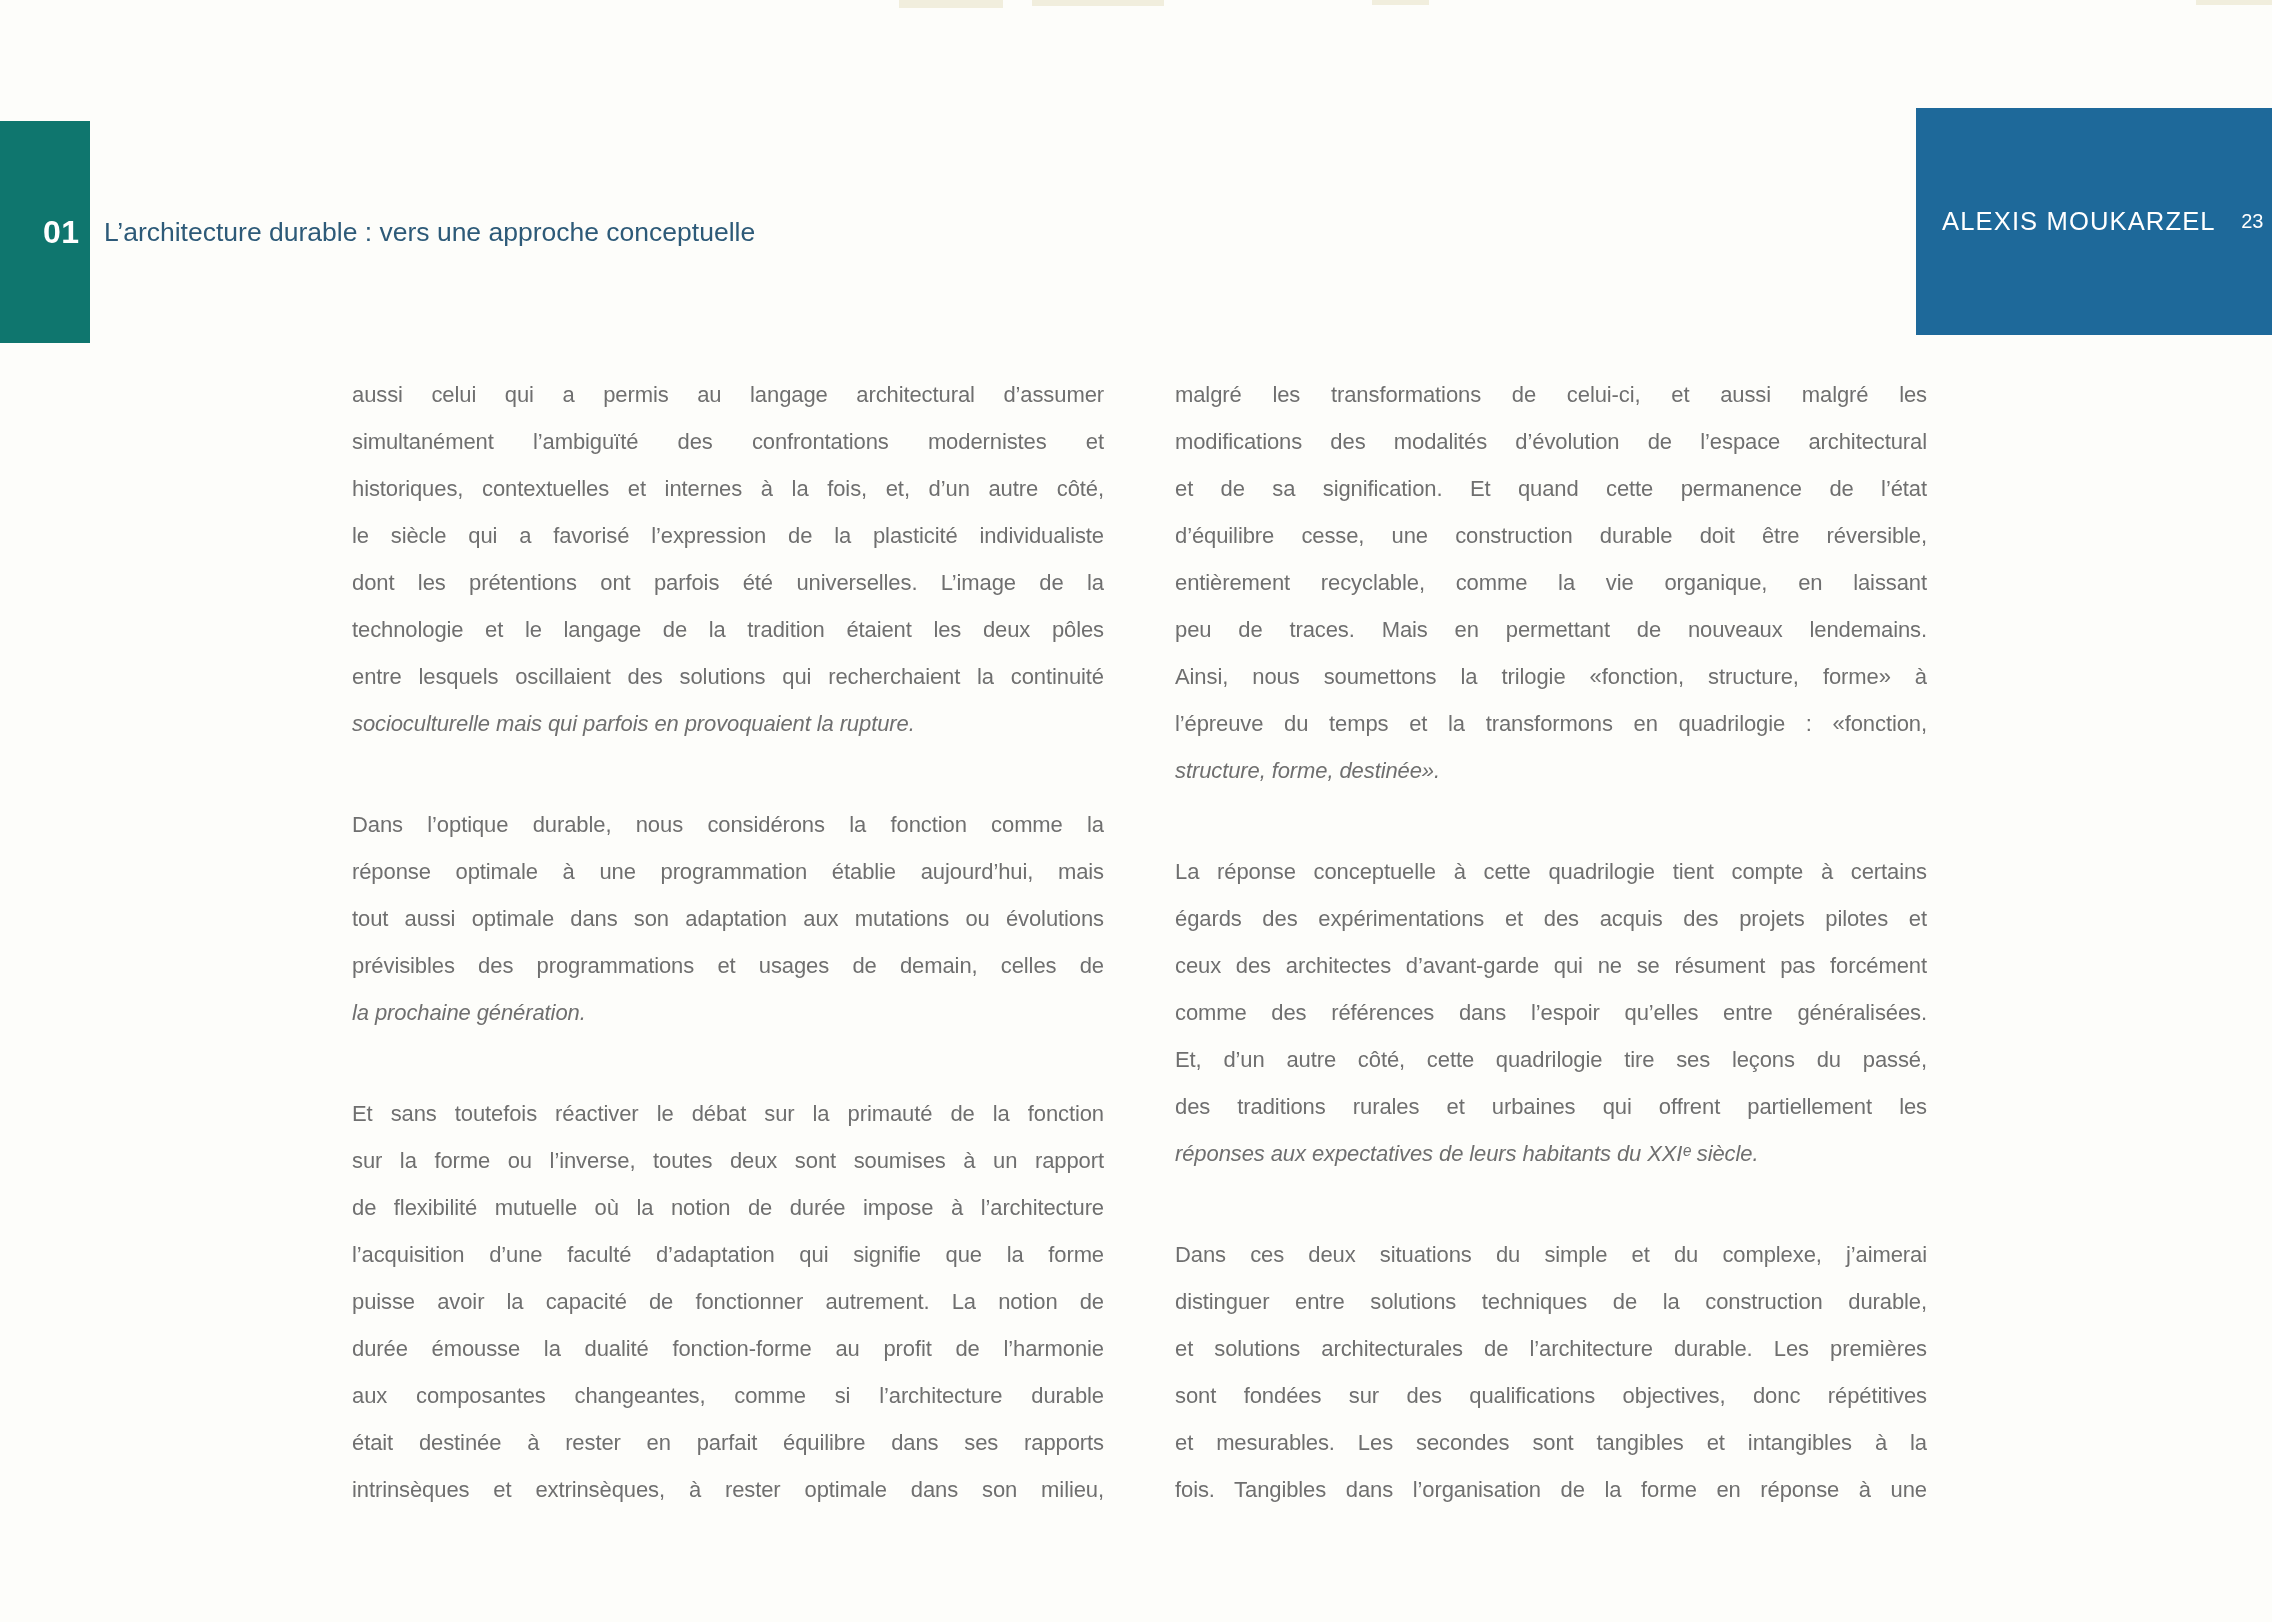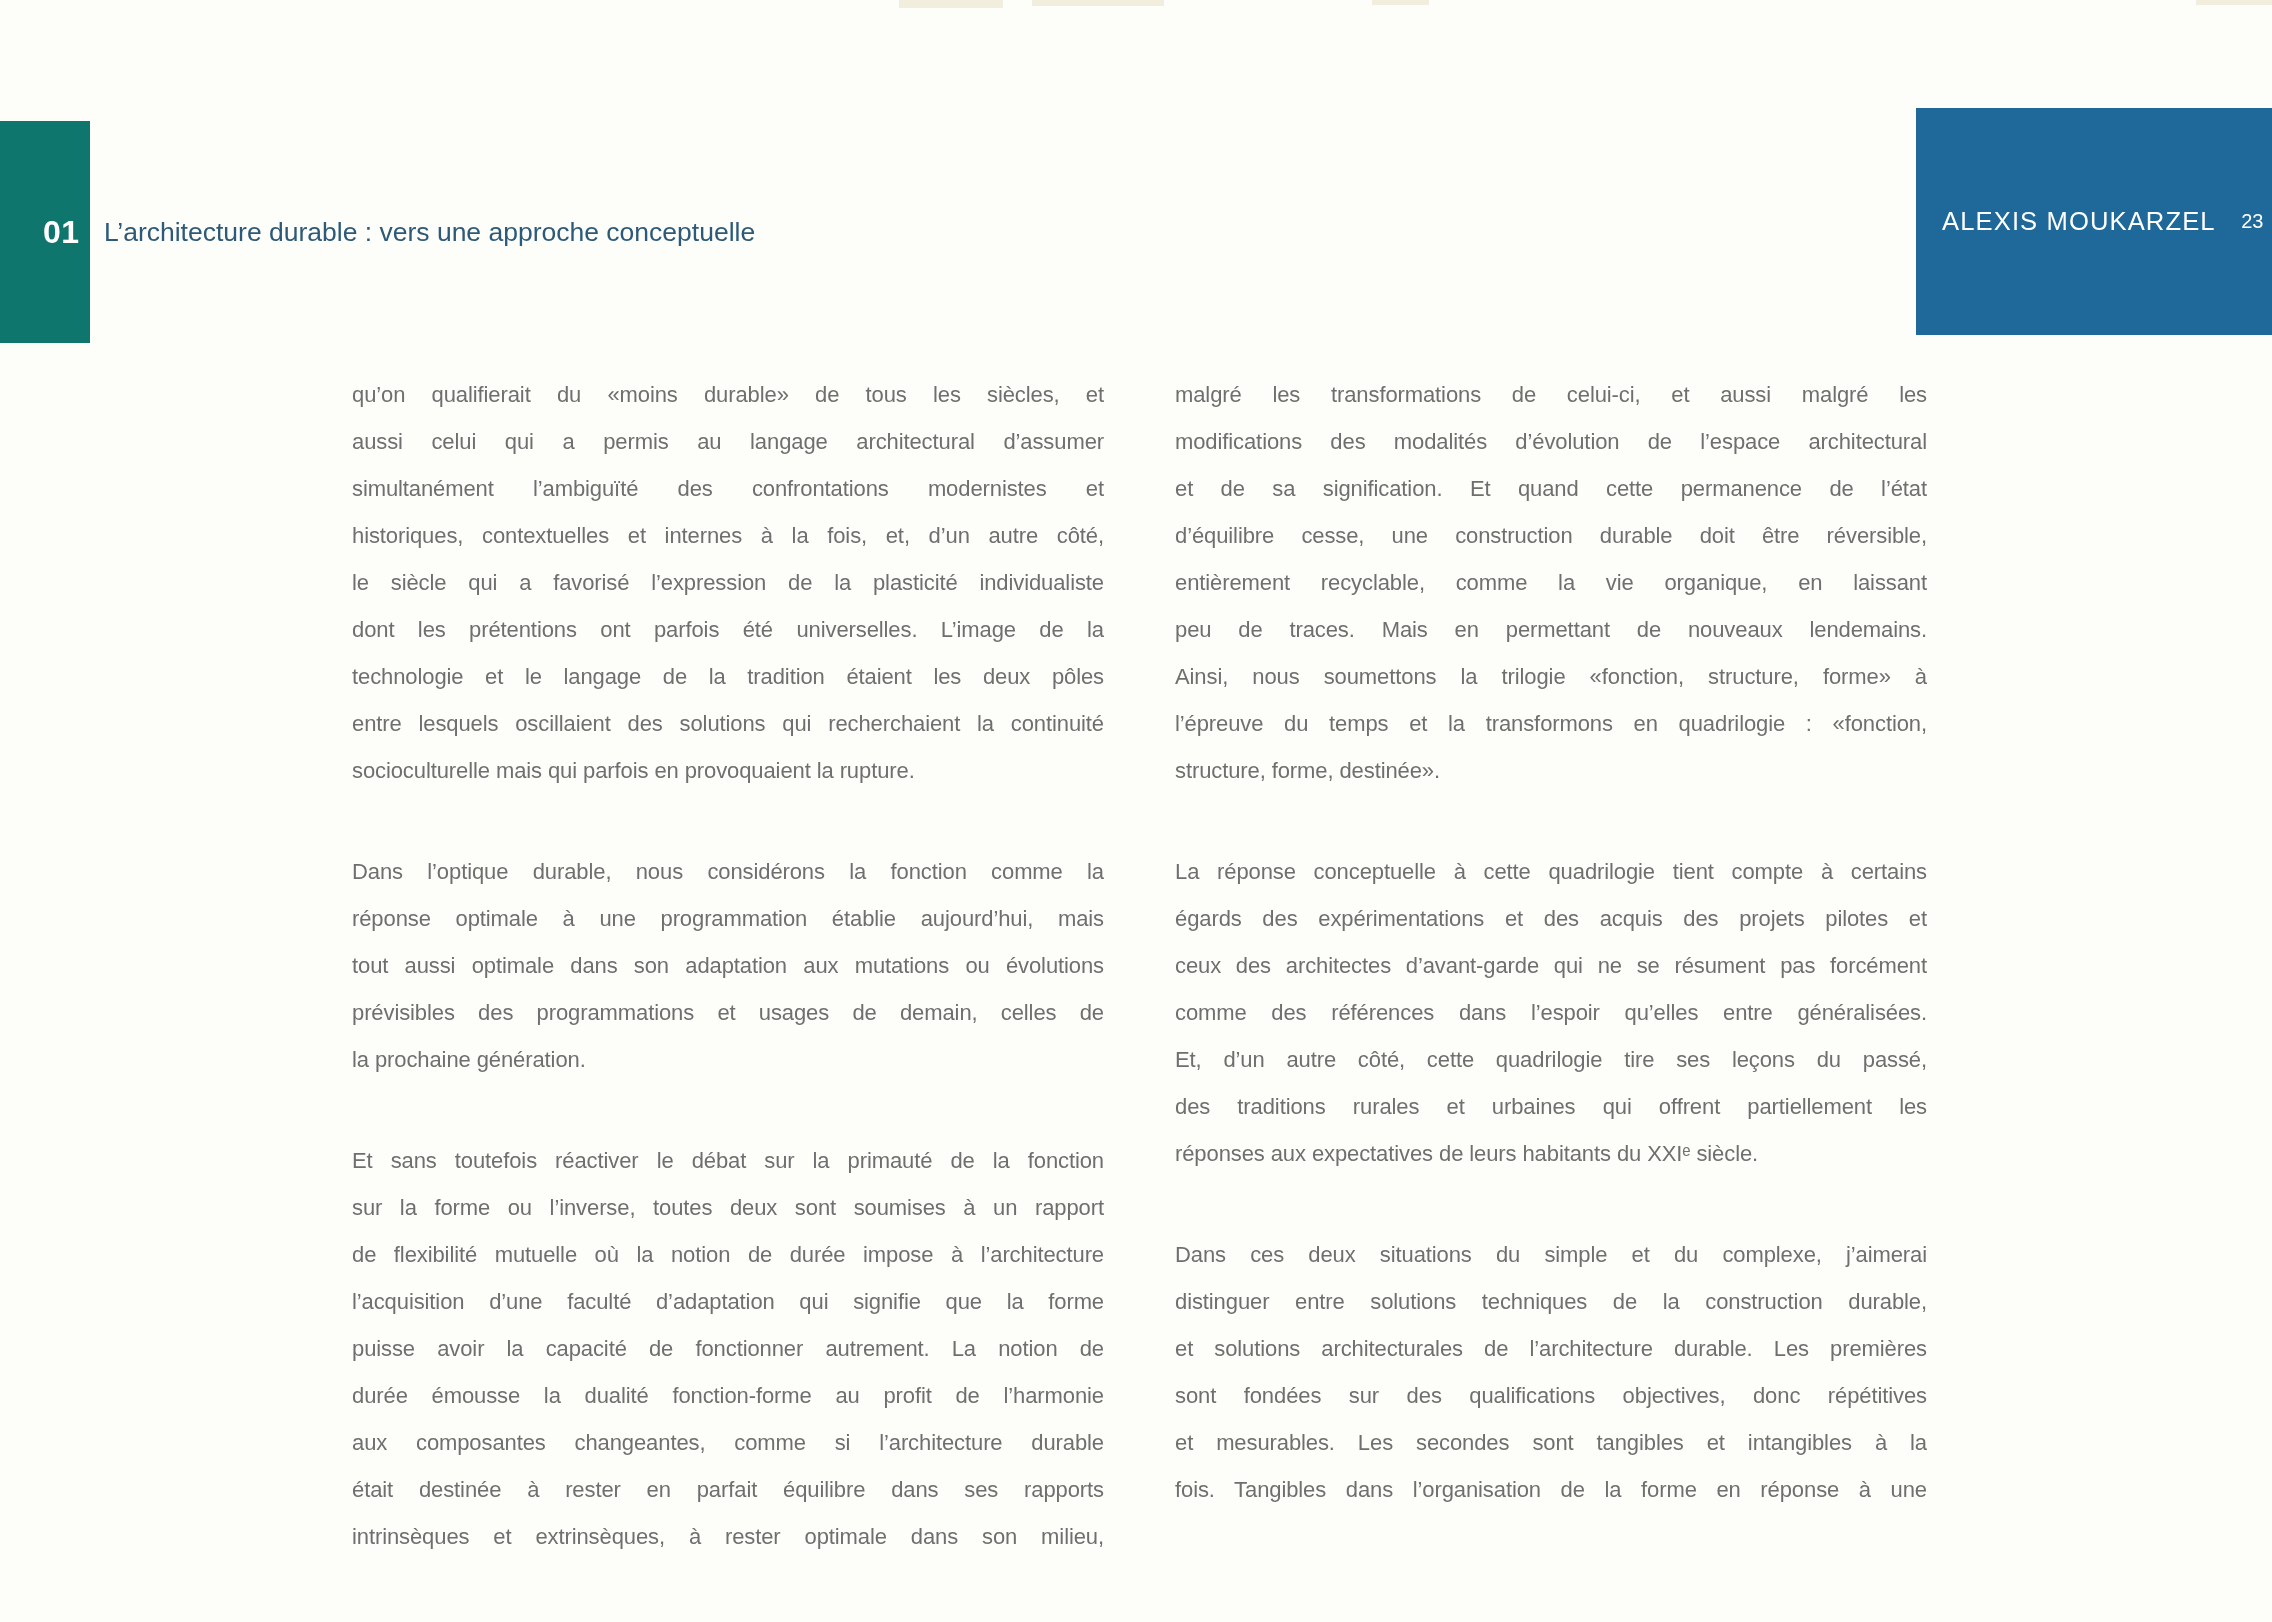--- a/index.html
+++ b/index.html
@@ -97,20 +97,21 @@
     font-size: 22px;
     color: #6f6f6f;
     letter-spacing: -0.1px;
     text-align: justify;
     text-align-last: justify;
     overflow: hidden;
     white-space: nowrap;
   }
   .line.last {
     text-align-last: left;
+    font-style: italic;
   }
   
   .line { white-space: normal; }
 </style>
 </head>
 <body>
 
 <div class="page">
 
   <div class="artifact" style="left:899px;  top:0; width:104px; height:7.6px;"></div>
@@ -124,21 +125,20 @@
 
   <h1 class="chapter-title">L’architecture durable : vers une approche conceptuelle</h1>
 
   <div class="author-box">
     <span class="author-name">ALEXIS MOUKARZEL</span>
     <span class="page-number">23</span>
   </div>
 
   <section class="col col-left">
       <div class="para">
-        <div class="line">qu’on qualifierait du «moins durable» de tous les siècles, et</div>
         <div class="line">aussi celui qui a permis au langage architectural d’assumer</div>
         <div class="line">simultanément l’ambiguïté des confrontations modernistes et</div>
         <div class="line">historiques, contextuelles et internes à la fois, et, d’un autre côté,</div>
         <div class="line">le siècle qui a favorisé l’expression de la plasticité individualiste</div>
         <div class="line">dont les prétentions ont parfois été universelles. L’image de la</div>
         <div class="line">technologie et le langage de la tradition étaient les deux pôles</div>
         <div class="line">entre lesquels oscillaient des solutions qui recherchaient la continuité</div>
         <div class="line last">socioculturelle mais qui parfois en provoquaient la rupture.</div>
       </div>
       <div class="para">

